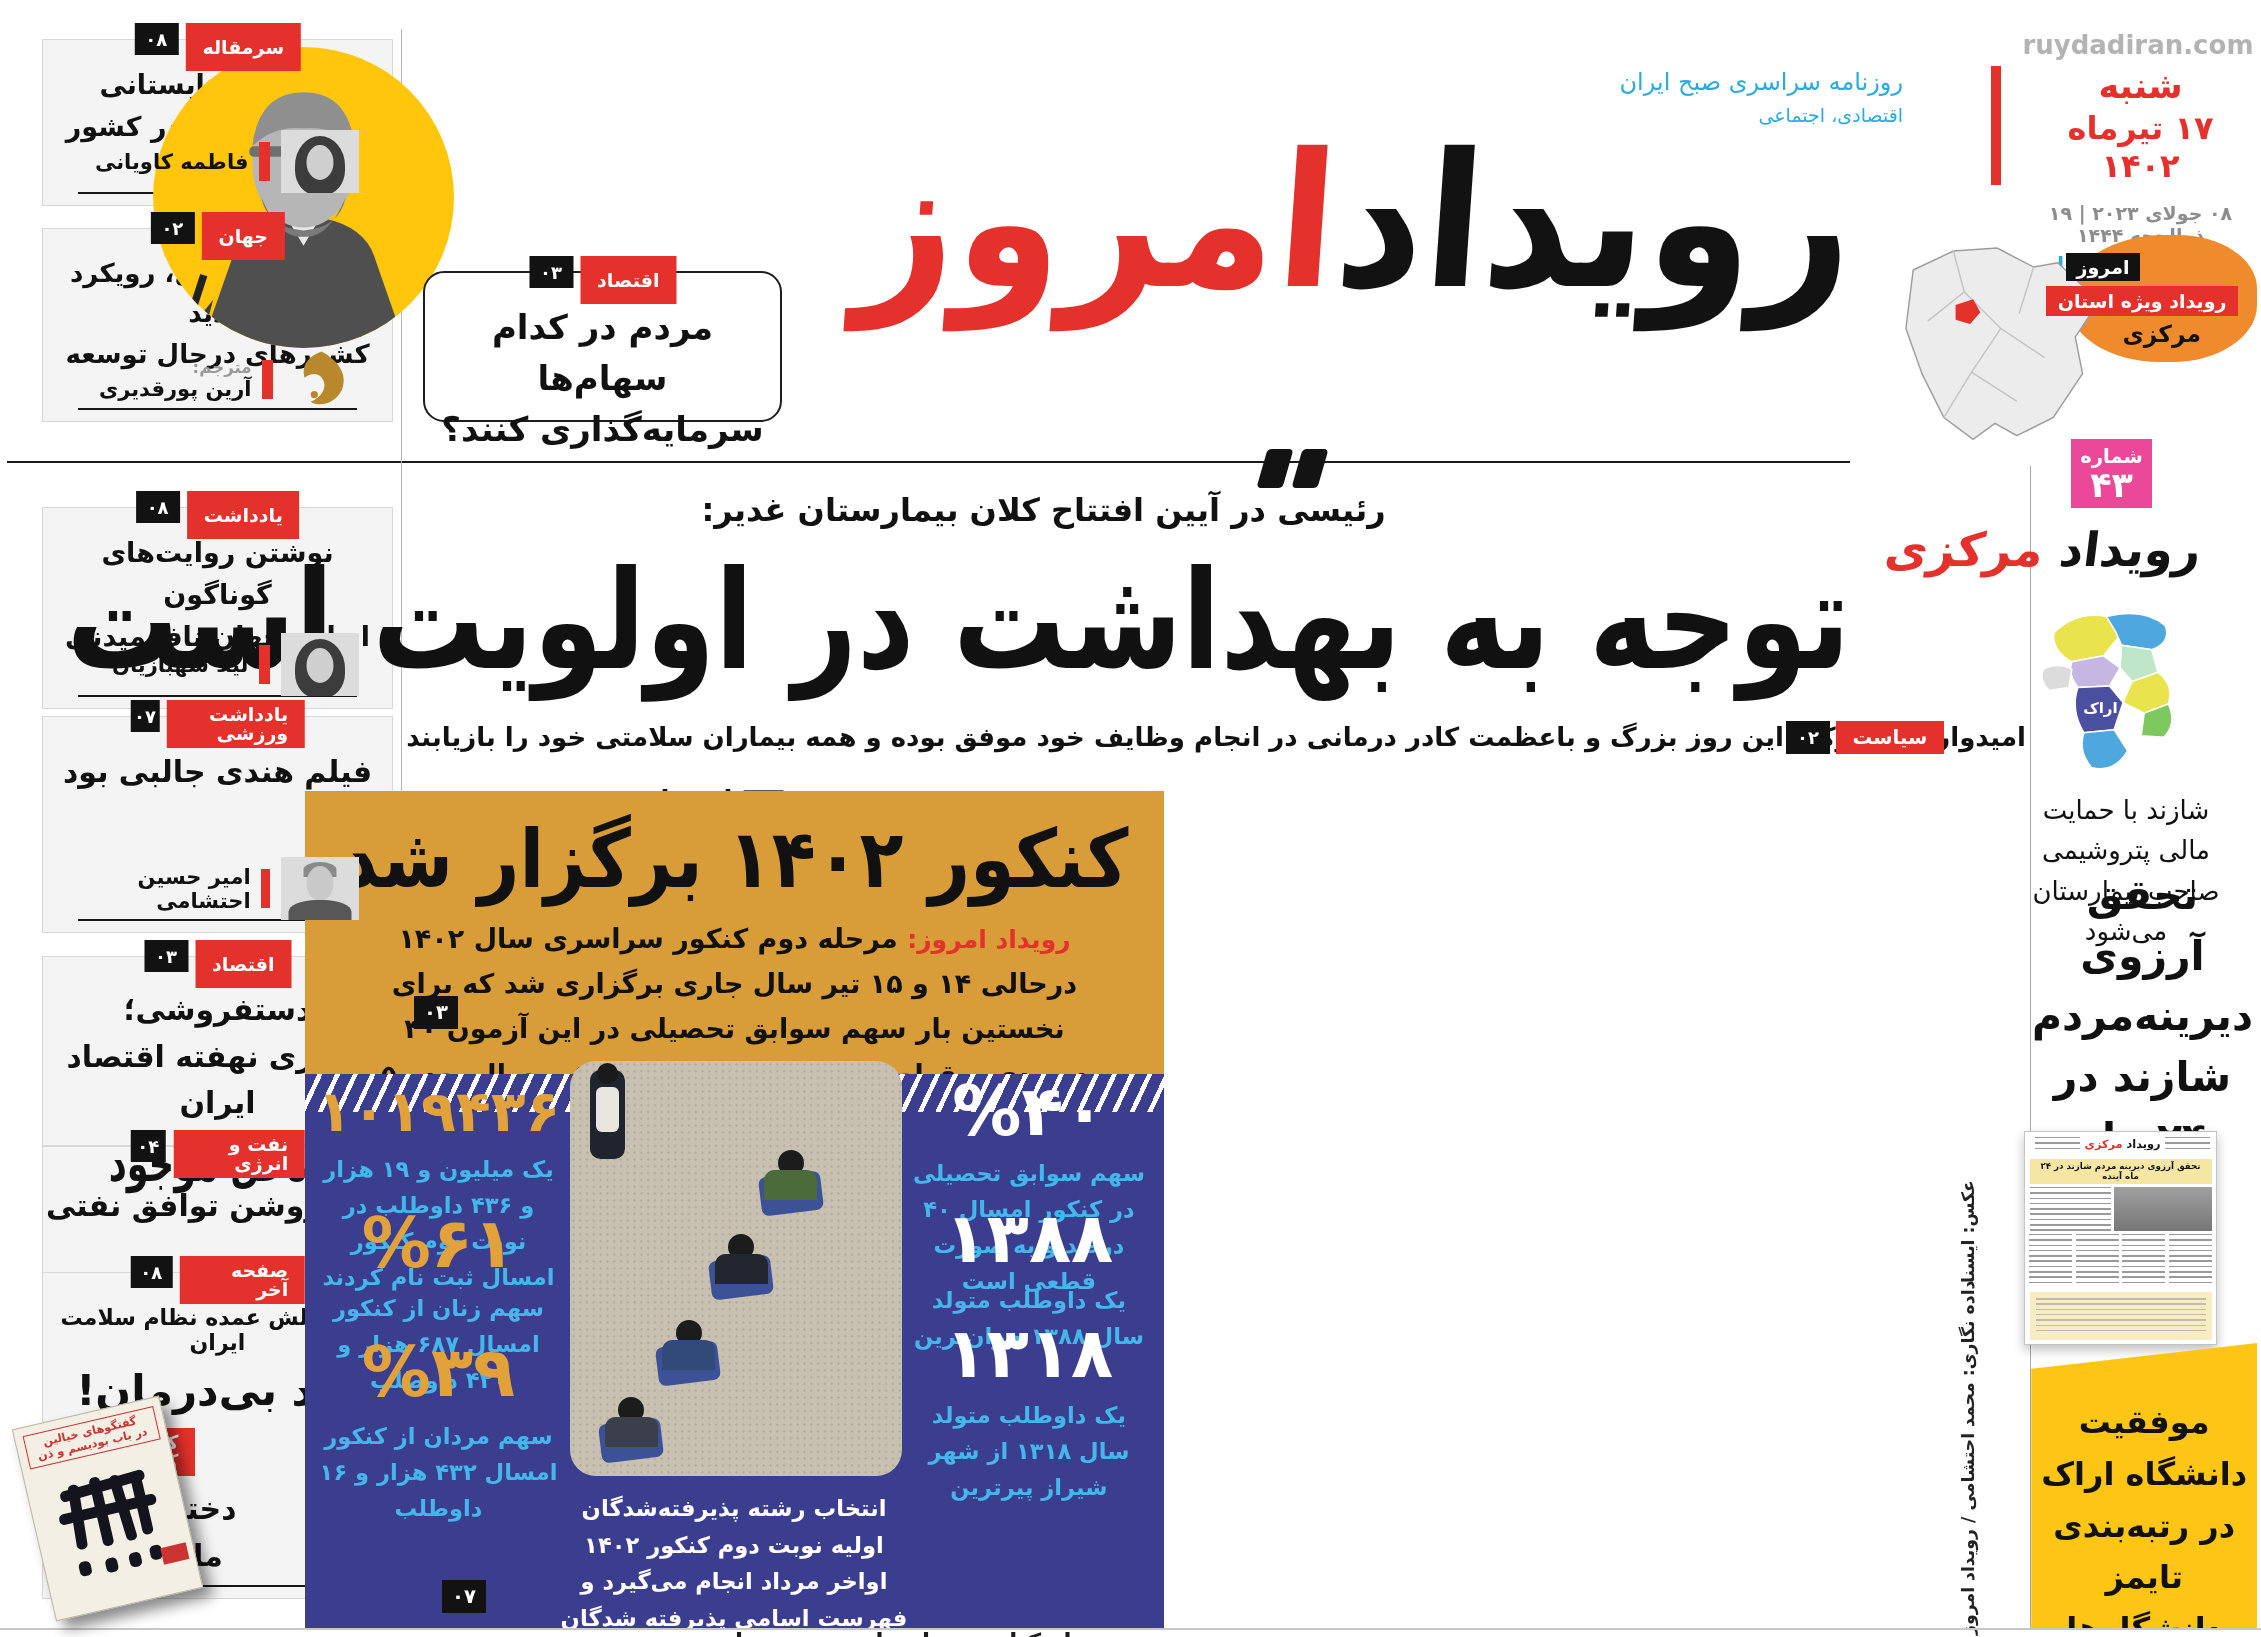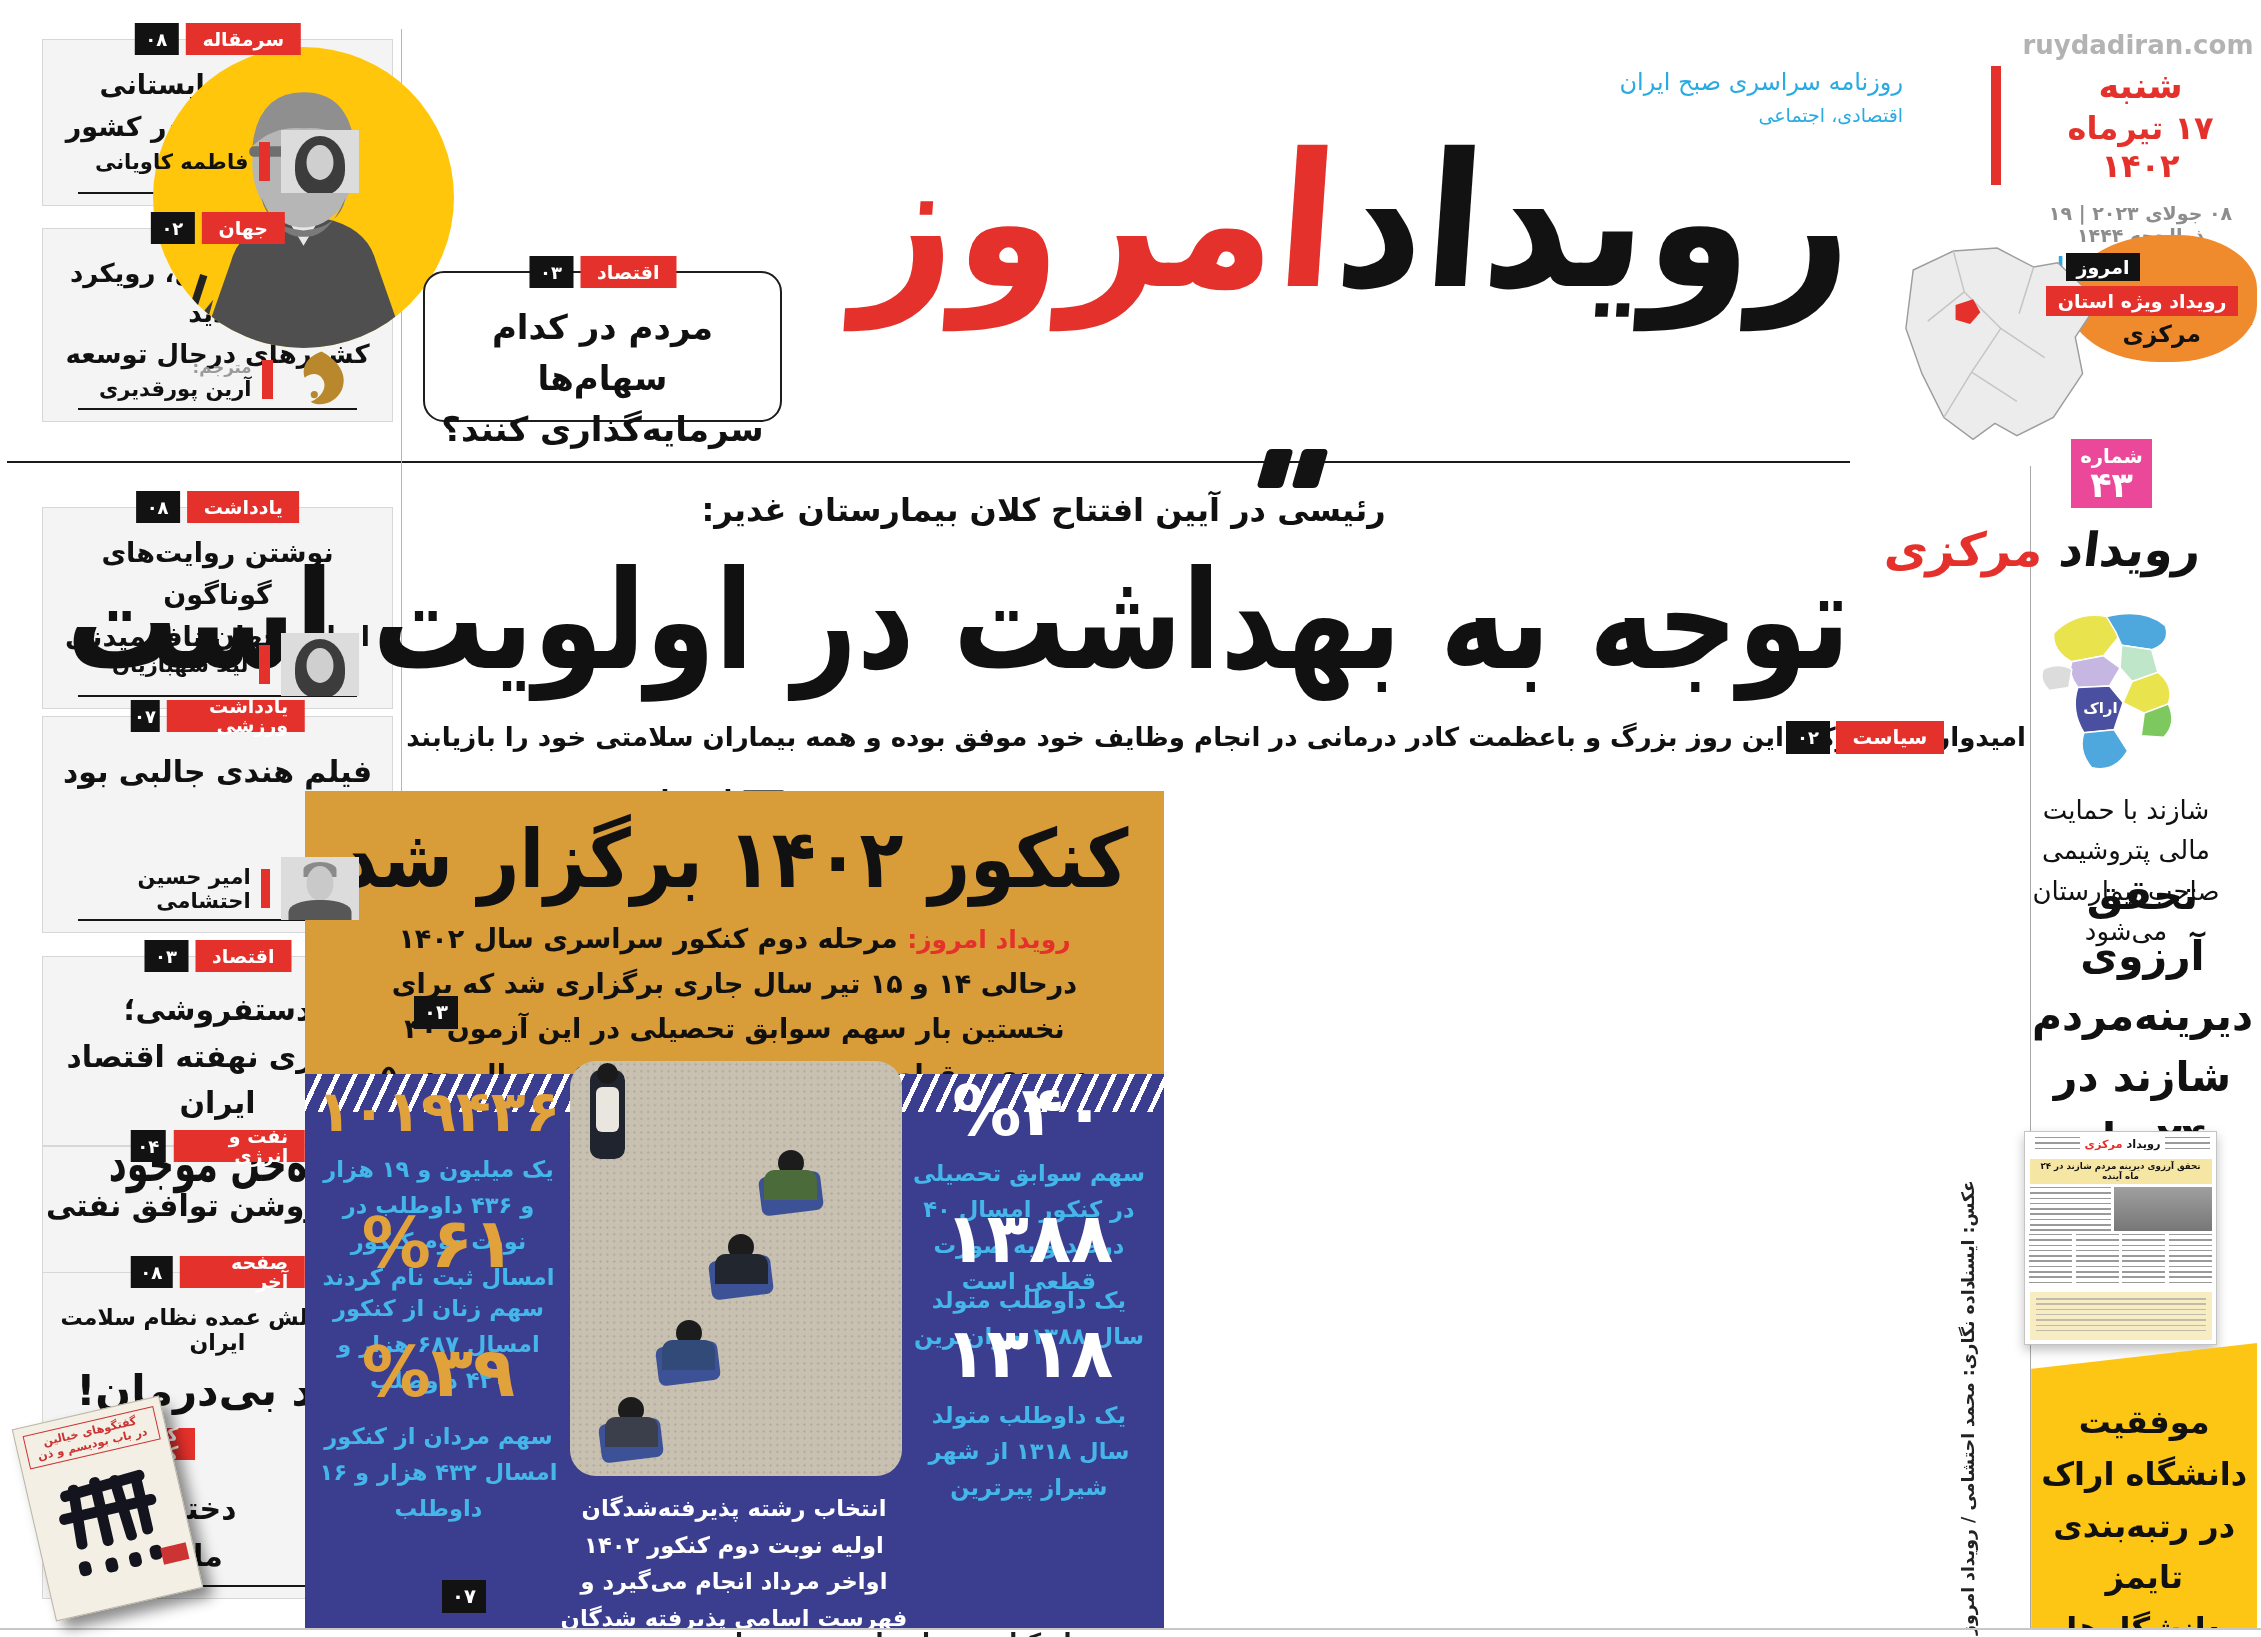--- a/index.html
+++ b/index.html
@@ -4,21 +4,21 @@
 <style>
   *{margin:0;padding:0;box-sizing:border-box}
   html,body{background:#fff}
   body{width:2261px;height:1637px;position:relative;font-family:"DejaVu Sans",sans-serif;direction:rtl;overflow:hidden;color:#111}
   .abs{position:absolute}
   .ml{white-space:pre-line}
   .ltr{direction:ltr;unicode-bidi:isolate}
   .center{text-align:center}
 
   
-  .tag-red{background:#e5312b;color:#fff;font-weight:bold;font-size:19px;line-height:1;display:inline-flex;align-items:center;justify-content:center;height:32px;padding:0 16.6px}
+  .tag-red{background:#e5312b;color:#fff;font-weight:bold;font-size:19px;line-height:1;display:inline-flex;align-items:center;justify-content:center;height:48px;padding:0 16.6px}
   .tag-page{background:#121212;color:#fff;font-weight:bold;font-size:18px;display:inline-flex;align-items:center;justify-content:center;height:32px;width:44px}
 
   
   .card{position:absolute;right:1868px;width:351px;background:#f4f4f4;border:1.5px solid #d7d7d7}
   .card .tags{position:absolute;top:-16.6px;left:50%;transform:translateX(-50%);display:flex;gap:7.5px;z-index:3}
   .card-title{font-weight:bold;font-size:27px;line-height:1.55;text-align:center;margin-top:24px;color:#111}
   .card-author{position:absolute;bottom:12px;right:33px;left:33px;display:flex;align-items:center;justify-content:flex-start;gap:10.6px;z-index:2}
   .card-rule{position:absolute;bottom:10.6px;left:35px;right:35px;height:2.3px;background:#161616}
   .redbar{width:11.3px;height:39px;background:#e5312b}
   .author-name{font-weight:bold;font-size:21px}

